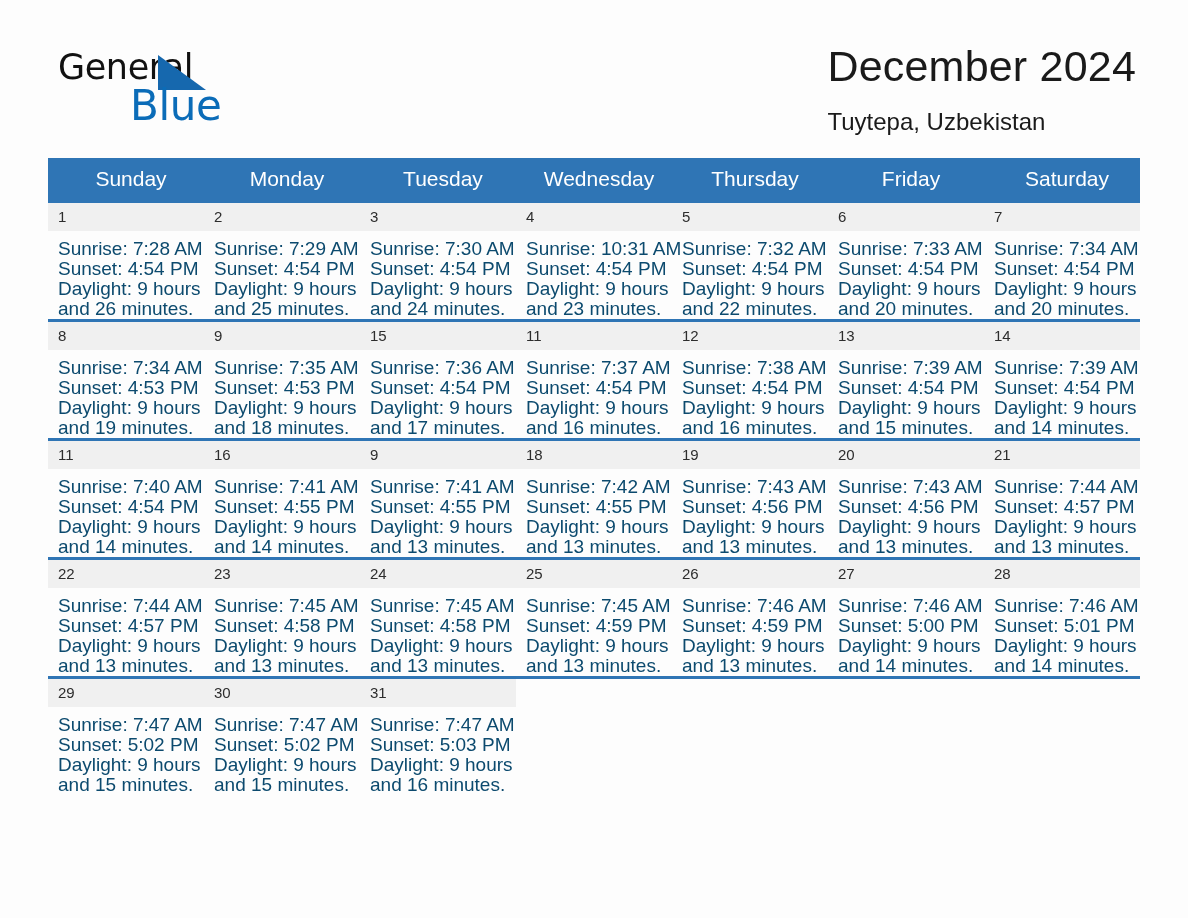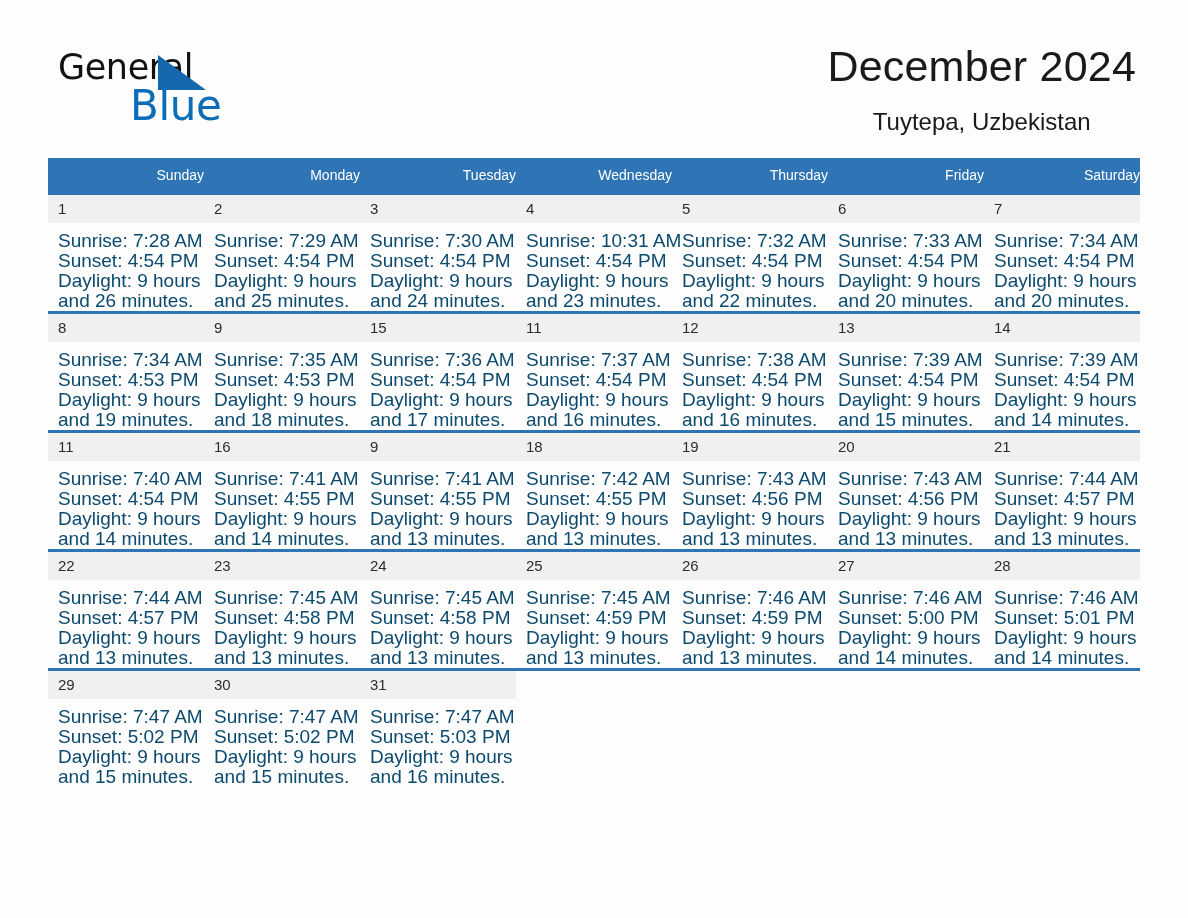--- a/index.html
+++ b/index.html
@@ -55,21 +55,21 @@
   }
   .brand-triangle {
     position: absolute;
     left: 102px;
     top: 11px;
     width: 48px;
     height: 35px;
   }
 
   .title-block {
-    text-align: center;
+    text-align: left;
     flex: 0 0 auto;
     padding-top: 0px;
   }
   .cal-title {
     font-size: 43px;
     line-height: 1.05;
     font-weight: 400;
     color: #1a1a1a;
     letter-spacing: 0.2px;
     white-space: nowrap;
@@ -91,23 +91,23 @@
 
   .cal-table {
     width: 100%;
     border-collapse: collapse;
     table-layout: fixed;
   }
 
   thead th {
     background: #2f75b5;
     color: #ffffff;
-    font-size: 14px;
+    font-size: 21px;
     font-weight: 400;
-    text-align: right;
+    text-align: center;
     padding: 9px 0 9px 10px;
     border: none;
     height: 32px;
   }
 
   tbody td {
     vertical-align: top;
     padding: 0;
     border: none;
     width: 14.2857%;

